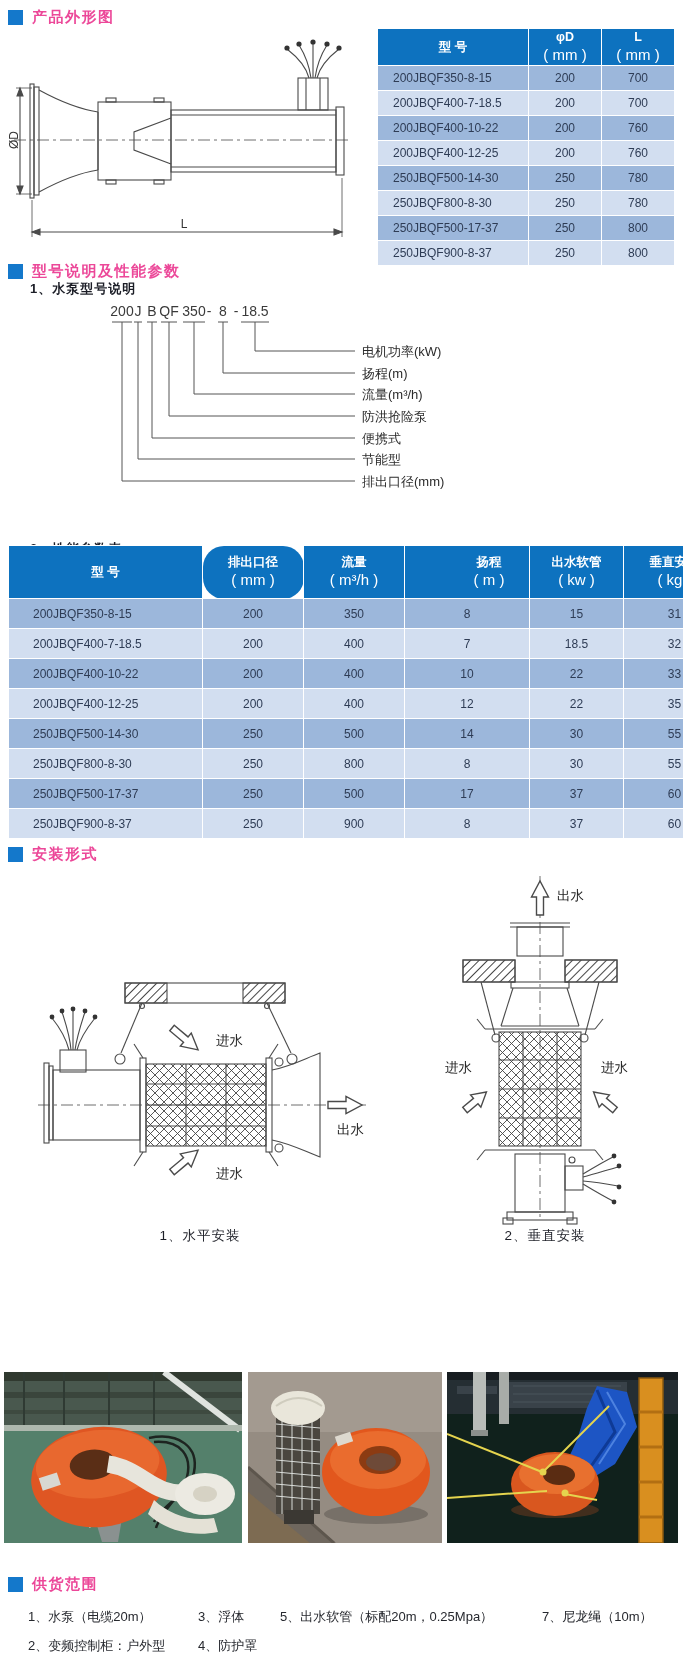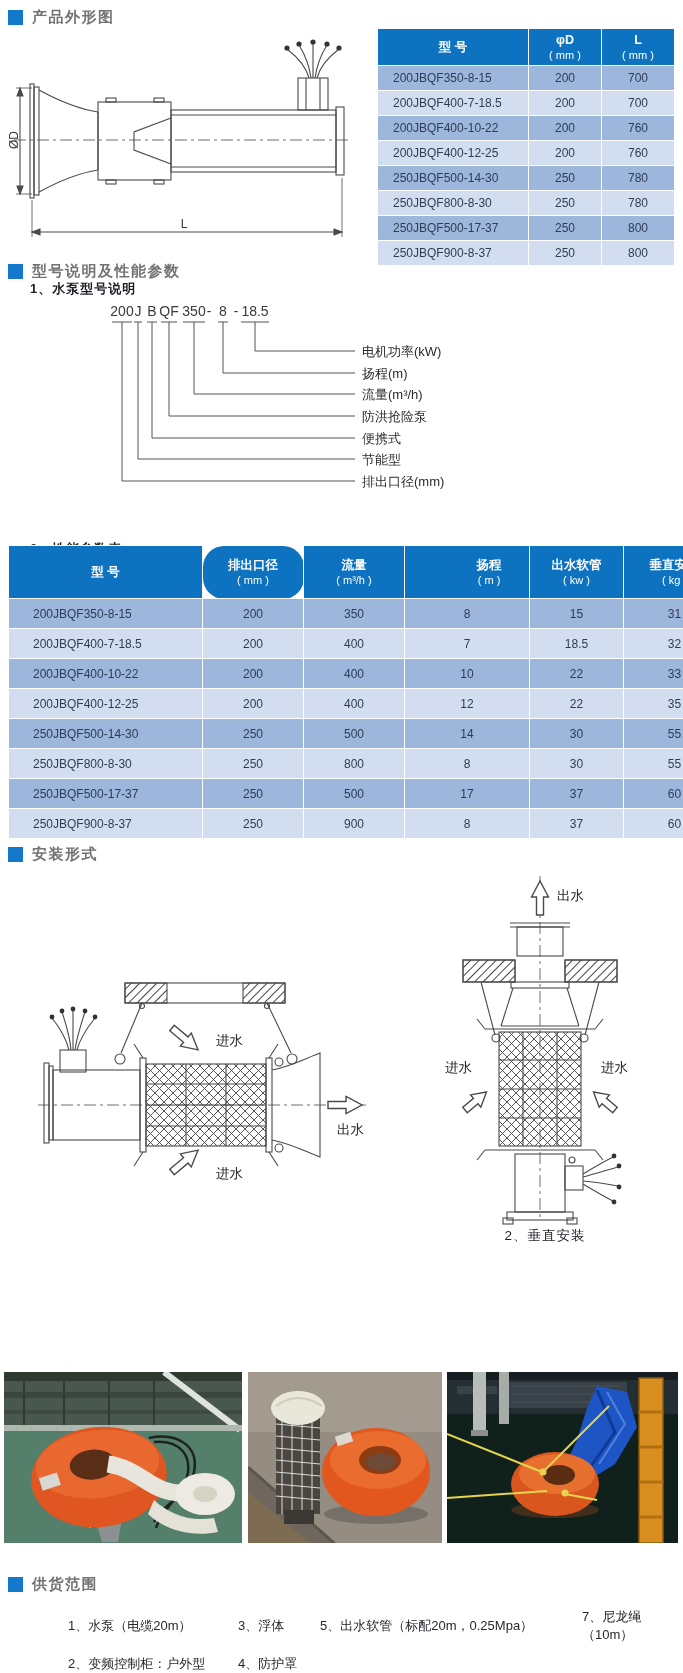--- a/index.html
+++ b/index.html
@@ -2,29 +2,29 @@
 <html><head>
 <meta charset="utf-8">
 <style>
   html,body{margin:0;padding:0;background:#fff;}
   .page{position:relative;width:683px;height:1673px;background:#ffffff;overflow:hidden;
         font-family:"Liberation Sans","DejaVu Sans",sans-serif;color:#222;}
   svg text{font-family:"Liberation Sans","DejaVu Sans",sans-serif;}
 
   .sec-header{position:absolute;left:8px;display:flex;align-items:center;gap:9px;}
   .bullet{width:15px;height:15px;background:#1478cb;flex:0 0 auto;}
-  .sec-title{font-size:15px;font-weight:bold;color:#737373;letter-spacing:1.5px;font-family:Liberation Serif, serif;}
+  .sec-title{font-size:15px;font-weight:bold;color:#ec4899;letter-spacing:1.5px;font-family:Liberation Serif, serif;}
 
   .subhead{position:absolute;left:30px;font-size:13px;font-weight:bold;color:#1b1d26;letter-spacing:1px;}
 
   table{position:absolute;border-collapse:collapse;table-layout:fixed;}
   th,td{border:1.5px solid #ffffff;text-align:center;padding:0;}
   thead th{background:#0d72bf;color:#ffffff;vertical-align:middle;}
   .hline1{font-size:12.5px;font-weight:bold;line-height:1.3;}
-  .hline2{font-size:11px;font-weight:normal;line-height:1.3;}
+  .hline2{font-size:15px;font-weight:normal;line-height:1.3;}
   tbody tr:nth-child(odd) td{background:#9cb7db;}
   tbody tr:nth-child(even) td{background:#d2def0;}
   tbody td{color:#2e3c55;font-size:12px;}
 
   .dims{left:377px;top:28px;width:294px;}
   .dims thead tr{height:37px;}
   .dims tbody td{height:24px;}
   .dims td:first-child{text-align:left;padding-left:15px;}
   .dims .c0{width:150px;} .dims .c1{width:72px;margin-top:32px;} .dims .c2{width:72px;}
 
@@ -34,21 +34,21 @@
   .perf td:first-child{text-align:left;padding-left:24px;}
   .perf .c0{width:193px;} .perf .c1{width:100px;border-radius:21px;} .perf .c2{width:100px;}
   .perf .c3{width:80px;padding-left:44px;}  .perf .c4{width:93px;}  .perf .c5{width:101px;}
 
   .caption{position:absolute;font-size:13.5px;color:#1d1f27;text-align:center;letter-spacing:1px;}
 
   .photo{position:absolute;top:1372px;height:171px;overflow:hidden;background:#888;}
   .photo svg{display:block;}
 
   .supply{position:absolute;left:28px;top:1608px;width:648px;font-size:13px;color:#26282e;}
-  .srow{display:grid;grid-template-columns:170px 82px 262px 1fr;margin-bottom:11px;align-items:center;margin-left:40px;}
+  .srow{display:grid;grid-template-columns:170px 82px 262px 1fr;margin-bottom:11px;align-items:center;}
 </style>
 </head>
 <body>
 
 <div class="page">
 
   <div class="sec-header" style="top:8px;">
     <span class="bullet"></span>
     <span class="sec-title">产品外形图</span>
   </div>
@@ -462,20 +462,21 @@
         <path transform="translate(180,242) rotate(-140)" d="M0,-3.5 H14 V-8 L28,0 L14,8 V3.5 H0 Z" fill="#fff" stroke-width="1.4"></path>
       </g>
       <g font-size="13.5" fill="#222">
         <text x="122" y="32">出水</text>
         <text x="10" y="204">进水</text>
         <text x="166" y="204">进水</text>
       </g>
     </svg>
   </div>
 
+  <div class="caption" style="left:20px;top:1227px;width:360px;">1、水平安装</div>
   <div class="caption" style="left:435px;top:1227px;width:220px;">2、垂直安装</div>
 
   <div class="sec-header" style="top:1391px;">
     <span class="bullet"></span>
     <span class="sec-title">现场使用实例</span>
   </div>
 
   <div class="photo" style="left:4px;width:238px;">
     <svg width="238" height="171" viewBox="0 0 238 171">
       <rect width="238" height="171" fill="#54806b"></rect>

